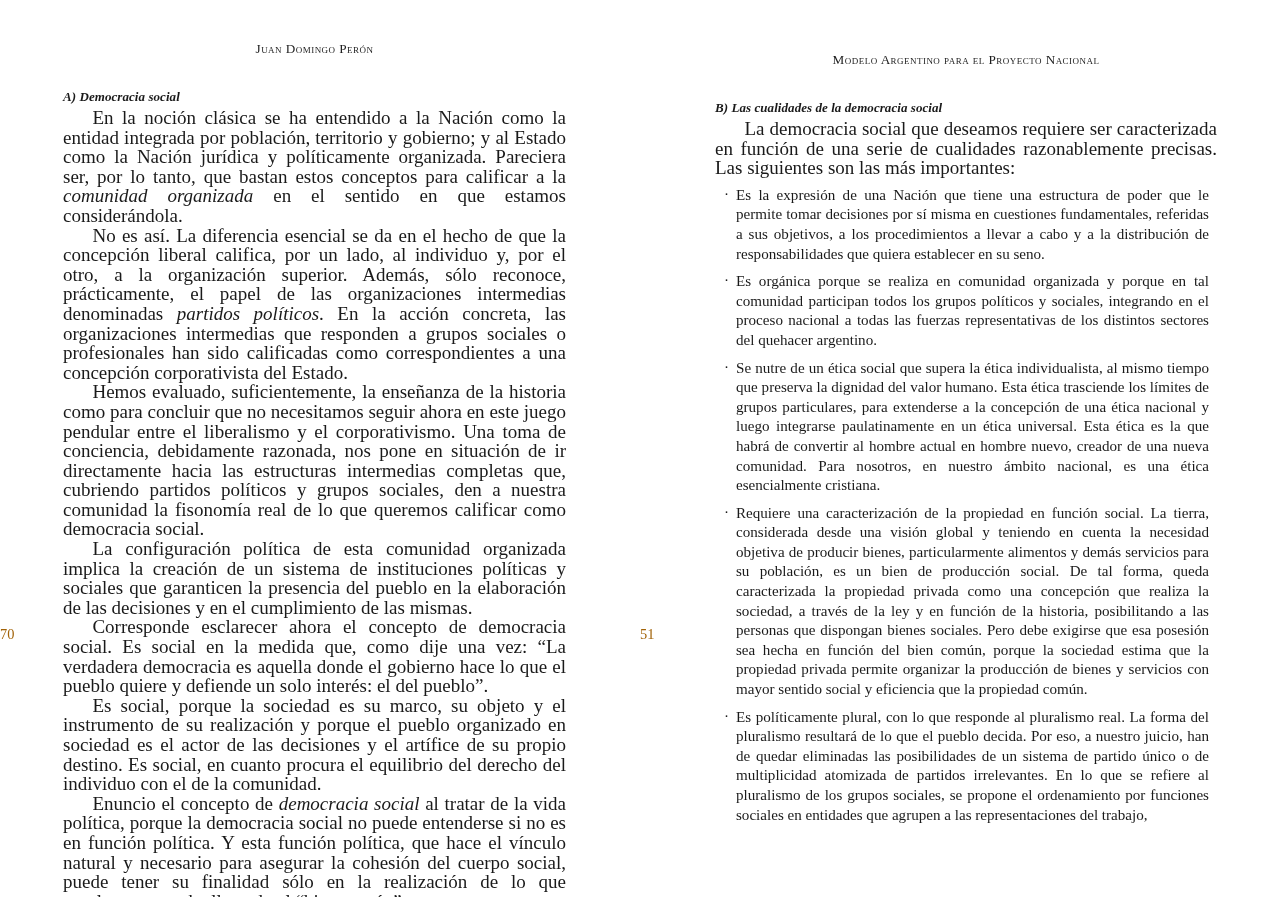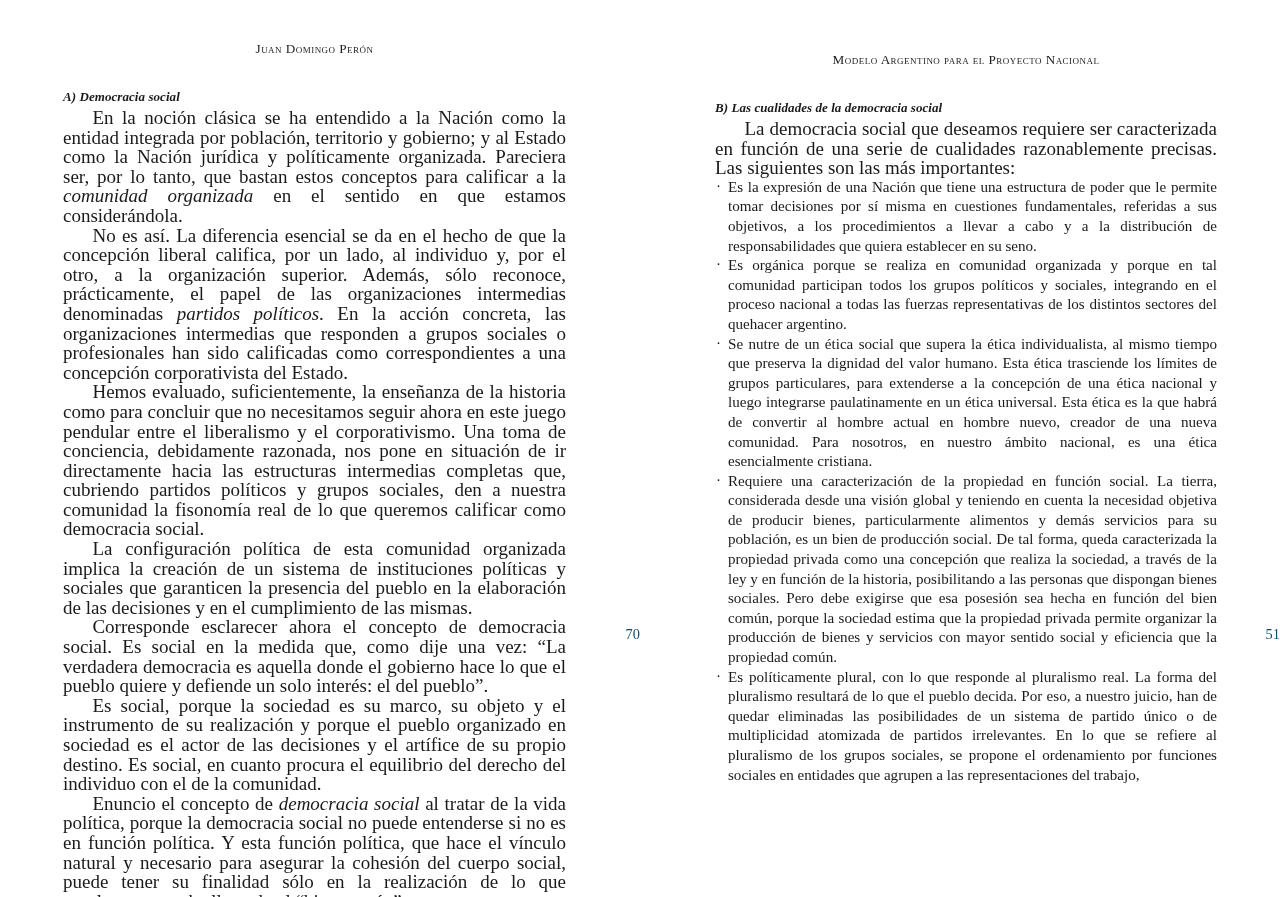--- a/index.html
+++ b/index.html
@@ -73,41 +73,41 @@
     margin: 0;
     padding: 0;
   }
 
   ul.bullets > li {
     position: relative;
     font-size: 15.1px;
     line-height: 19.6px;
     text-align: justify;
     padding-left: 13px;
-    margin: 0;
+    margin: 8px;
   }
 
   ul.bullets > li::before {
     content: "\00B7";
     position: absolute;
     left: 1px;
     top: -0.06em;
     font-size: 15.1px;
     line-height: 19.6px;
   }
 
   .folio {
     position: absolute;
     bottom: 35px;
     left: 0;
     right: 0;
-    text-align: right;
+    text-align: left;
     font-size: 14.4px;
     line-height: 18px;
-    color: #0c4a6e;
+    color: #a16207;
   }
 
   i, em { font-style: italic; }
 </style>
 </head>
 <body>
 
 <div class="spread">
 
   <div class="page page-left">

